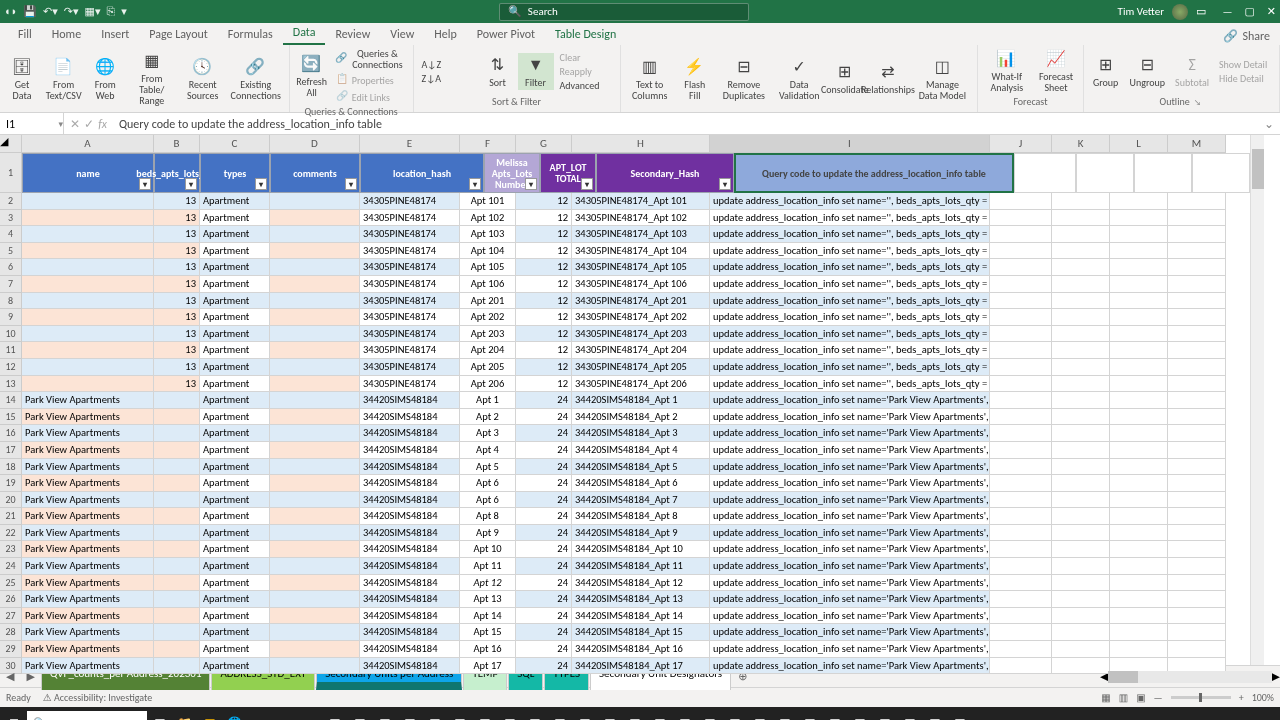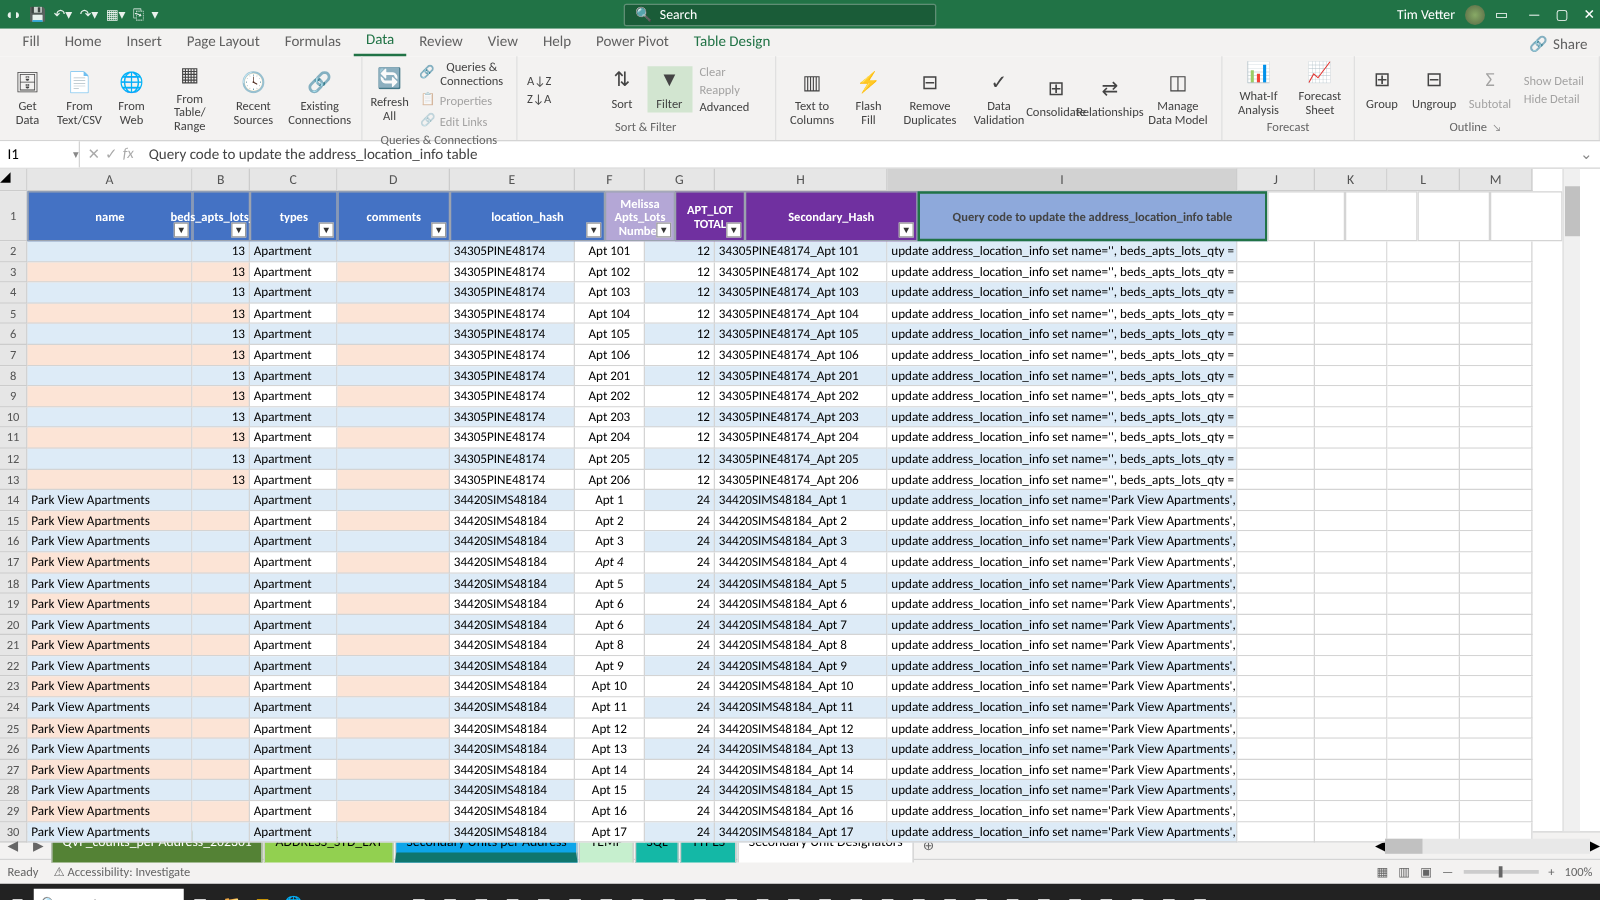--- a/index.html
+++ b/index.html
@@ -584,21 +584,21 @@
             <div class="dcell white" style="width: 58px;"></div>
             <div class="dcell white" style="width: 58px;"></div>
             <div class="dcell white" style="width: 58px;"></div>
           </div>
           <div class="drow">
             <div class="dcell peach" style="width: 132px;">Park View Apartments</div>
             <div class="dcell peach right" style="width: 46px;"></div>
             <div class="dcell" style="width: 70px;">Apartment</div>
             <div class="dcell peach" style="width: 90px;"></div>
             <div class="dcell" style="width: 100px;">34420SIMS48184</div>
-            <div class="dcell center white" style="width: 56px; font-style: italic;">Apt 4</div>
+            <div class="dcell center white" style="width: 56px;">Apt 4</div>
             <div class="dcell right" style="width: 56px;">24</div>
             <div class="dcell" style="width: 138px;">34420SIMS48184_Apt 4</div>
             <div class="dcell" style="width: 280px;">update address_location_info set name='Park View Apartments', beds_apts_lots_qty = '24', type='Apartme</div>
             <div class="dcell white" style="width: 62px;"></div>
             <div class="dcell white" style="width: 58px;"></div>
             <div class="dcell white" style="width: 58px;"></div>
             <div class="dcell white" style="width: 58px;"></div>
           </div>
           <div class="drow band">
             <div class="dcell peach" style="width: 132px;">Park View Apartments</div>
@@ -704,21 +704,21 @@
             <div class="dcell white" style="width: 58px;"></div>
             <div class="dcell white" style="width: 58px;"></div>
             <div class="dcell white" style="width: 58px;"></div>
           </div>
           <div class="drow">
             <div class="dcell peach" style="width: 132px;">Park View Apartments</div>
             <div class="dcell peach right" style="width: 46px;"></div>
             <div class="dcell" style="width: 70px;">Apartment</div>
             <div class="dcell peach" style="width: 90px;"></div>
             <div class="dcell" style="width: 100px;">34420SIMS48184</div>
-            <div class="dcell center white" style="width: 56px;">Apt 12</div>
+            <div class="dcell center white" style="width: 56px; font-style: italic;">Apt 12</div>
             <div class="dcell right" style="width: 56px;">24</div>
             <div class="dcell" style="width: 138px;">34420SIMS48184_Apt 12</div>
             <div class="dcell" style="width: 280px;">update address_location_info set name='Park View Apartments', beds_apts_lots_qty = '24', type='Apartme</div>
             <div class="dcell white" style="width: 62px;"></div>
             <div class="dcell white" style="width: 58px;"></div>
             <div class="dcell white" style="width: 58px;"></div>
             <div class="dcell white" style="width: 58px;"></div>
           </div>
           <div class="drow band">
             <div class="dcell peach" style="width: 132px;">Park View Apartments</div>

